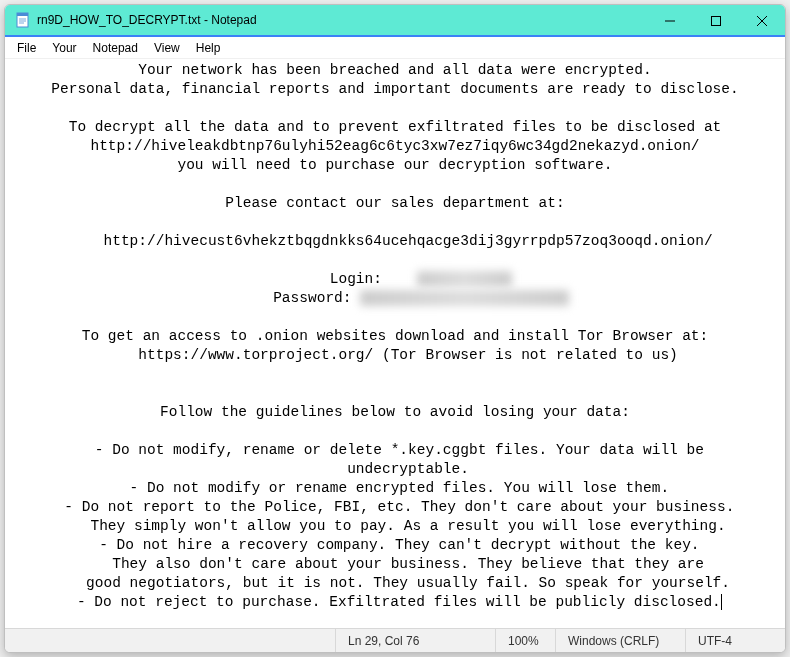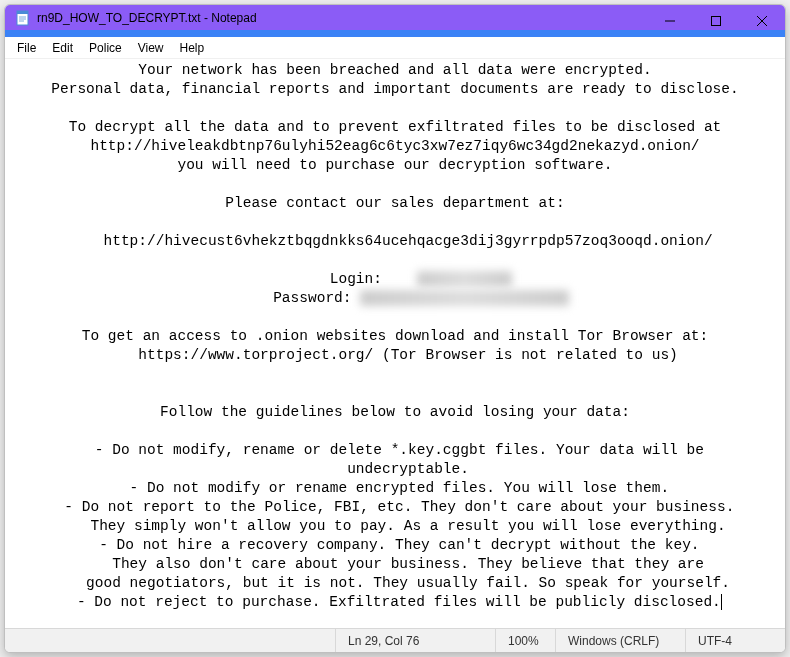--- a/index.html
+++ b/index.html
@@ -19,22 +19,22 @@
     border-radius: 6px;
     box-shadow: 0 4px 12px rgba(0,0,0,0.25);
     display: flex;
     flex-direction: column;
     overflow: hidden;
   }
   .titlebar {
     height: 32px;
     display: flex;
     align-items: center;
-    background: #8b5cf6;
-    border-bottom: 7px solid #3b82f6;
+    background: #5eead4;
+    border-bottom: 2px solid #3b82f6;
   }
   .titlebar .icon {
     width: 16px; height: 16px;
     margin: 0 6px 0 10px;
     display: inline-flex;
     align-items: center; justify-content: center;
   }
   .title-text {
     flex: 1;
     font-size: 12px;
@@ -173,22 +173,22 @@
         <svg width="10" height="10">
             <line x1="0" y1="0" x2="10" y2="10" stroke="#000" stroke-width="1"></line>
             <line x1="10" y1="0" x2="0" y2="10" stroke="#000" stroke-width="1"></line>
           </svg>
       </div>
     </div>
   </div>
 
   <div class="menubar">
     <div class="menu-item">File</div>
-    <div class="menu-item">Edit</div>
-    <div class="menu-item">Police</div>
+    <div class="menu-item">Your</div>
+    <div class="menu-item">Notepad</div>
     <div class="menu-item">View</div>
     <div class="menu-item">Help</div>
   </div>
 
   <div class="content">
     <div class="watermark">
       <span class="mag"></span><span>pcrisk.com</span>
     </div>
     <div class="text-area"><span>Your network has been breached and all data were encrypted.</span>
 <span>Personal data, financial reports and important documents are ready to disclose.</span>

